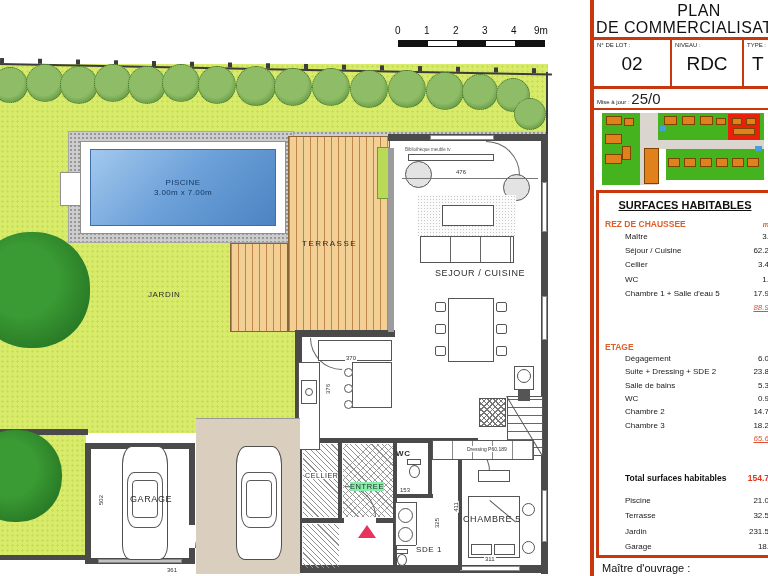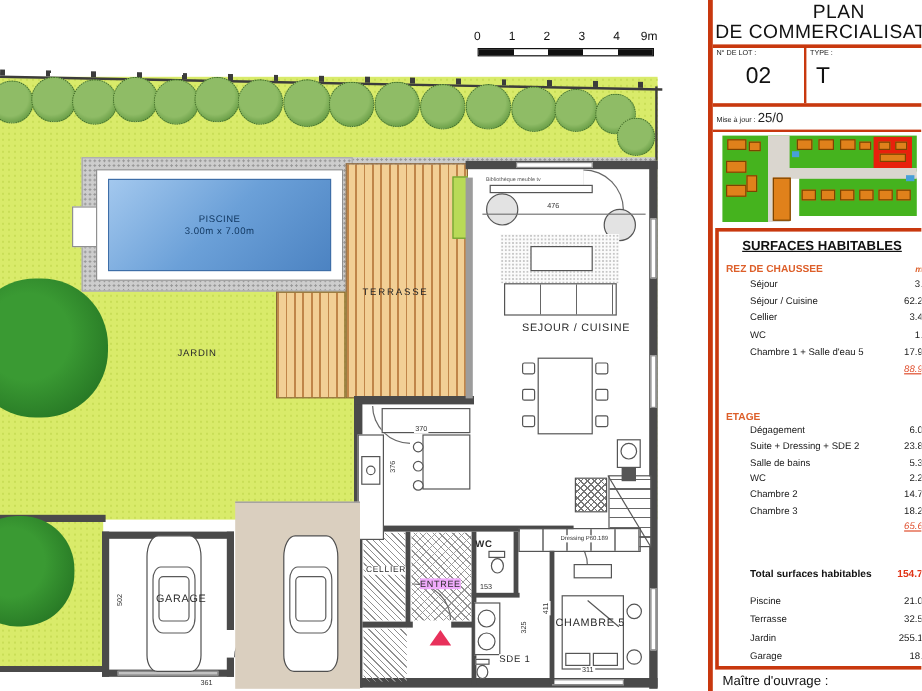--- a/index.html
+++ b/index.html
@@ -43,21 +43,21 @@
          border-left:4px solid #c8380e;box-sizing:border-box}
   .ptitle{width:210px;padding-top:2px;height:35px;border-bottom:3px solid #c8380e;
           text-align:center;font-size:16px;line-height:17px;letter-spacing:.4px;color:#111;white-space:nowrap}
   .pinfo{display:flex;height:46px;border-bottom:3px solid #c8380e;width:240px}
   .cell{position:relative;border-right:2.5px solid #c8380e}
   .clab{position:absolute;top:2px;left:3px;font-size:6px;color:#222}
   .cval{display:block;text-align:center;margin-top:13px;font-size:19px;color:#111}
   .pdate{display:flex;height:19px;border-bottom:2.5px solid #c8380e;align-items:center}
   .dleft{width:106px;text-align:center;font-size:11px;border-right:2.5px solid #c8380e;height:19px;line-height:19px}
   .dright{flex:1;padding-left:3px;font-size:6px;white-space:nowrap}
-  .mval{font-size:11px}
+  .mval{font-size:15px}
   .pmap{position:relative;height:80px}
   .mh{position:absolute;background:#e0811b;border:1px solid #7c4400;box-sizing:border-box}
   .mg{position:absolute;background:#45b31e}
   .mr{position:absolute;background:#dad6cf}
   .mb{position:absolute;background:#48a0d8}
   .psurf{position:absolute;left:2px;top:190px;width:178px;height:368px;border:3px solid #c8380e;box-sizing:border-box}
   .stitle{text-align:center;font-size:11px;font-weight:bold;text-decoration:underline;margin-top:6px;color:#111}
   .shead{display:flex;justify-content:space-between;align-items:baseline;padding:0 2px 0 6px;
          font-size:8.5px;font-weight:bold;color:#dd5f2a;margin-top:8px}
   .unit{font-size:7px;font-style:italic}
@@ -198,21 +198,21 @@
   <div class="furn" style="left:514px;top:366px;width:20px;height:24px"></div>
   <div class="circ" style="left:517px;top:369px;width:14px;height:14px"></div>
   <div class="abs" style="left:518px;top:390px;width:12px;height:11px;background:#555"></div>
 
   <span class="lbl" style="left:396px;top:449px;font-size:8px;font-weight:bold">WC</span>
   <div class="furn" style="left:407px;top:459px;width:14px;height:6px"></div>
   <div class="circ" style="left:409px;top:465px;width:11px;height:13px"></div>
   <span class="dim" style="left:399px;top:487px">153</span>
 
   <span class="lbl" style="left:305px;top:472px;font-size:7px;background:#fff">CELLIER</span>
-  <span class="lbl" style="left:350px;top:482px;font-size:7.5px;background:#f0abfc">ENTREE</span>
+  <span class="lbl" style="left:350px;top:482px;font-size:7.5px;background:#86efac">ENTREE</span>
   <div class="abs" style="left:358px;top:525px;width:0;height:0;border-left:9px solid transparent;border-right:9px solid transparent;border-bottom:13px solid #e8315b"></div>
 
   <div class="furn" style="left:395px;top:502px;width:22px;height:44px"></div>
   <div class="circ" style="left:398px;top:508px;width:15px;height:15px"></div>
   <div class="circ" style="left:398px;top:527px;width:15px;height:15px"></div>
   <div class="furn" style="left:396px;top:549px;width:12px;height:5px"></div>
   <div class="circ" style="left:397px;top:554px;width:10px;height:12px"></div>
   <span class="lbl" style="left:416px;top:545px;font-size:8px;background:#fff">SDE 1</span>
   <span class="dim rot" style="left:431px;top:520px">325</span>
 
@@ -245,20 +245,24 @@
 
   <div class="panel">
     <div class="ptitle">
       <div>PLAN</div>
       <div>DE COMMERCIALISATION</div>
     </div>
     <div class="pinfo">
       <div class="cell" style="width:76px">
         <span class="clab">N° DE LOT :</span>
         <span class="cval">02</span>
+      </div>
+      <div class="cell" style="width:70px">
+        <span class="clab">NIVEAU :</span>
+        <span class="cval">RDC</span>
       </div>
       <div class="cell" style="width:60px;border-right:none">
         <span class="clab">TYPE :</span>
         <span class="cval" style="text-align:left;padding-left:8px">T</span>
       </div>
     </div>
     <div class="pdate">
       <div class="dright">
         <span>Mise à jour :</span>
         <span class="mval">25/0</span>
@@ -295,21 +299,21 @@
         <div class="mb" style="left:60px;top:14px;width:6px;height:5px"></div>
       </div>
     </div>
     <div class="psurf">
       <div class="stitle">SURFACES HABITABLES</div>
       <div class="shead">
         <span>REZ DE CHAUSSEE</span>
         <span class="unit">m</span>
       </div>
       <div class="srow">
-          <span>Séjour</span>
+          <span>Maître</span>
           <span>3.</span>
         </div>
       <div class="srow">
           <span>Séjour / Cuisine</span>
           <span>62.2</span>
         </div>
       <div class="srow">
           <span>Cellier</span>
           <span>3.4</span>
         </div>
@@ -332,21 +336,21 @@
       <div class="srow erow">
           <span>Suite + Dressing + SDE 2</span>
           <span>23.8</span>
         </div>
       <div class="srow erow">
           <span>Salle de bains</span>
           <span>5.3</span>
         </div>
       <div class="srow erow">
           <span>WC</span>
-          <span>2.2</span>
+          <span>0.9</span>
         </div>
       <div class="srow erow">
           <span>Chambre 2</span>
           <span>14.7</span>
         </div>
       <div class="srow erow">
           <span>Chambre 3</span>
           <span>18.2</span>
         </div>
       <div class="ssub">65.6</div>
@@ -358,21 +362,21 @@
         <div class="srow arow">
             <span>Piscine</span>
             <span>21.0</span>
           </div>
         <div class="srow arow">
             <span>Terrasse</span>
             <span>32.5</span>
           </div>
         <div class="srow arow">
             <span>Jardin</span>
-            <span>255.1</span>
+            <span>231.5</span>
           </div>
         <div class="srow arow">
             <span>Garage</span>
             <span>18.</span>
           </div>
       </div>
     </div>
     <div class="pfoot">Maître d'ouvrage :</div>
   </div>
 

